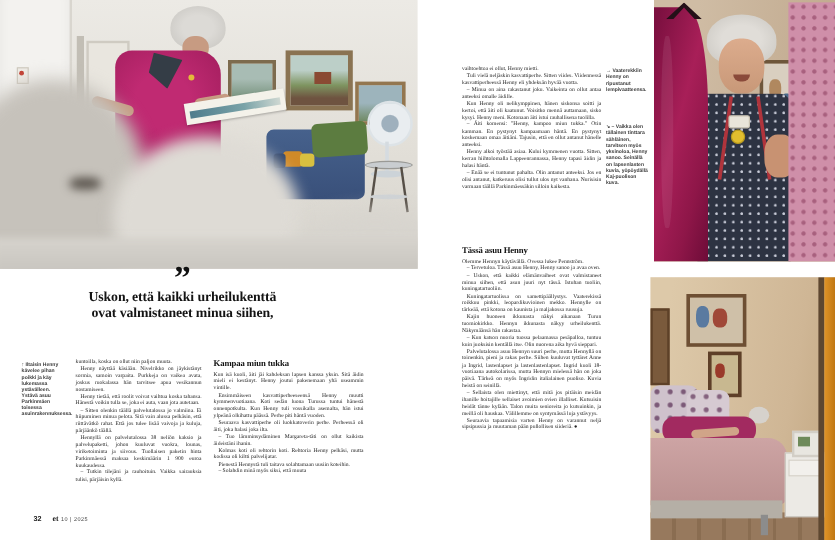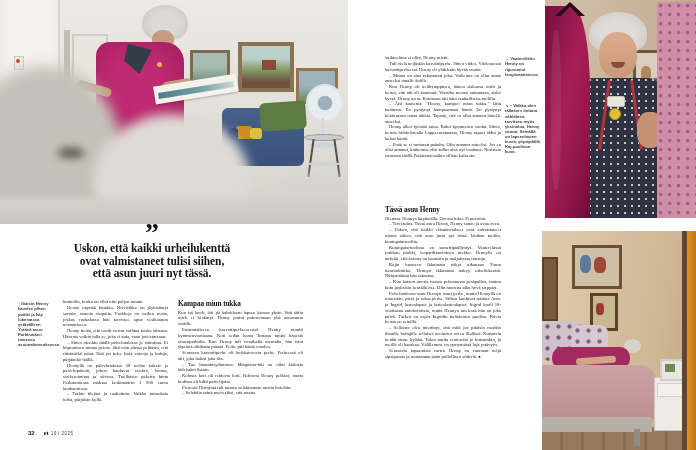--- a/index.html
+++ b/index.html
@@ -167,22 +167,21 @@
       <div class="lv-head1"></div>
       <div class="lv-glasses"></div>
       <div class="lv-head2"></div>
       <div class="lv-head3"></div>
       <div class="lv-bottomband"></div>
     </div>
 
     <div class="abs pullquote">
       <div class="qmark">”</div>
       <div class="qline">Uskon, että kaikki urheilukenttä</div>
-      <div class="qline">ovat valmistaneet tulisi siihen,</div>
-      <div class="qline">että asun juuri nyt tässä.</div>
+      <div class="qline">ovat valmistaneet minua siihen,</div>
     </div>
 
     <div class="cap" style="left:18px;top:301px;width:33px;">
       <div class="shrinkc">
         <span class="arrow">↑</span>
         <span>Iltaisin Henny kävelee pihan poikki ja käy lukemassa ystävälleen. Ystävä asuu Parkinmäen toisessa asuinrakennuksessa.</span>
       </div>
     </div>
 
     <div class="col" style="left:63px;top:299px;width:105px;">

